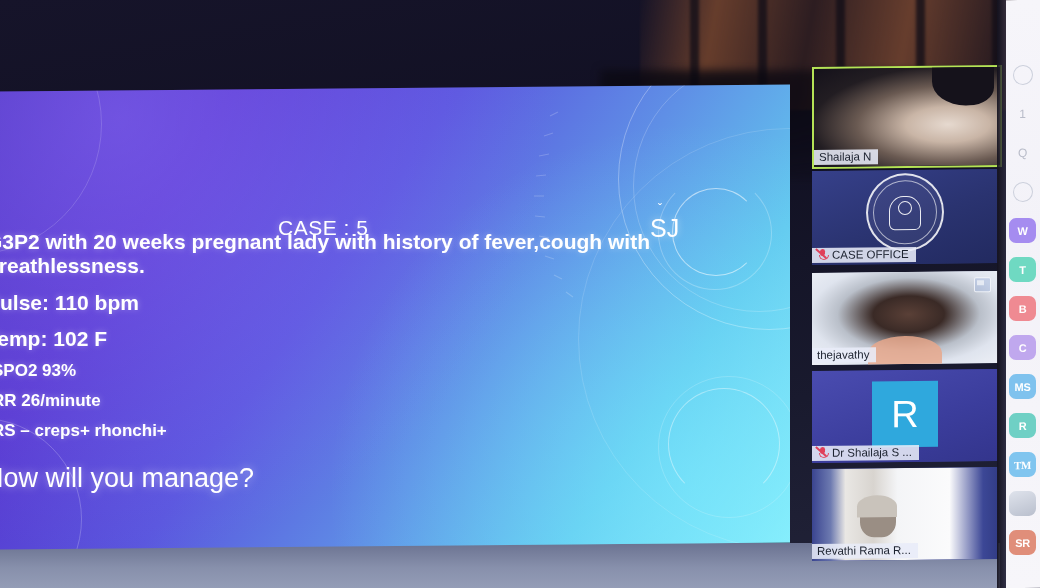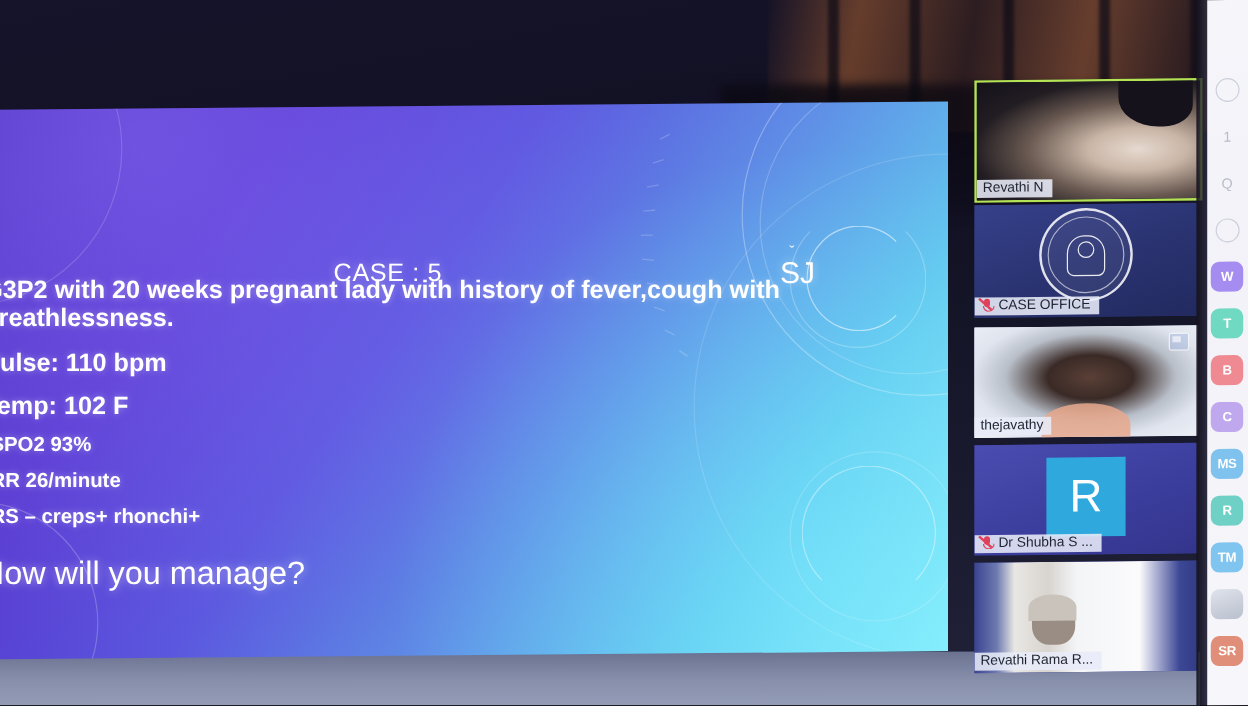--- a/index.html
+++ b/index.html
@@ -186,21 +186,21 @@
     </div>
   </div>
 
   <div class="tiles">
 
     <div class="tile t1">
       <div class="vid">
           <div class="hair"></div>
         </div>
       <div class="name">
-        <span>Revathi N</span>
+        <span>Shailaja N</span>
       </div>
     </div>
 
     <div class="tile t2">
       <div class="vid">
         <div class="logo">
             <div class="fig"></div>
           </div>
       </div>
       <div class="name">
@@ -225,21 +225,21 @@
 
     <div class="tile t4">
       <div class="vid"></div>
       <div class="av">R</div>
       <div class="name">
         <span class="mic-muted">
             <i class="m"></i>
             <i class="b"></i>
             <i class="s"></i>
           </span>
-        <span>Dr Shubha S ...</span>
+        <span>Dr Shailaja S ...</span>
       </div>
     </div>
 
     <div class="tile t5">
       <div class="vid">
           <div class="head"></div>
         </div>
       <div class="name">
         <span>Revathi Rama R...</span>
       </div>
@@ -255,18 +255,18 @@
       <div class="rail-item ghost" style="top: 140px;">Q</div>
       <div class="rail-item ghost" style="top: 179px;">
         <span class="rail-ring"></span>
       </div>
       <div class="rail-item" style="top: 218px; background: rgb(165, 140, 240);">W</div>
       <div class="rail-item" style="top: 257px; background: rgb(111, 217, 194);">T</div>
       <div class="rail-item" style="top: 296px; background: rgb(239, 138, 146);">B</div>
       <div class="rail-item" style="top: 335px; background: rgb(192, 168, 238);">C</div>
       <div class="rail-item" style="top: 374px; background: rgb(127, 194, 238);">MS</div>
       <div class="rail-item" style="top: 413px; background: rgb(111, 208, 197);">R</div>
-      <div class="rail-item" style="top: 452px; background: rgb(128, 197, 239);">TM</div>
+      <div class="rail-item" style="top: 452px; background: rgb(128, 197, 239); font-family: Liberation Serif, serif;">TM</div>
       <div class="rail-item" style="top: 491px; background: linear-gradient(160deg, rgb(223, 227, 236), rgb(185, 191, 205));"></div>
       <div class="rail-item" style="top: 530px; background: rgb(224, 142, 122);">SR</div>
     </div>
 
 </div>
 
 </body></html>

